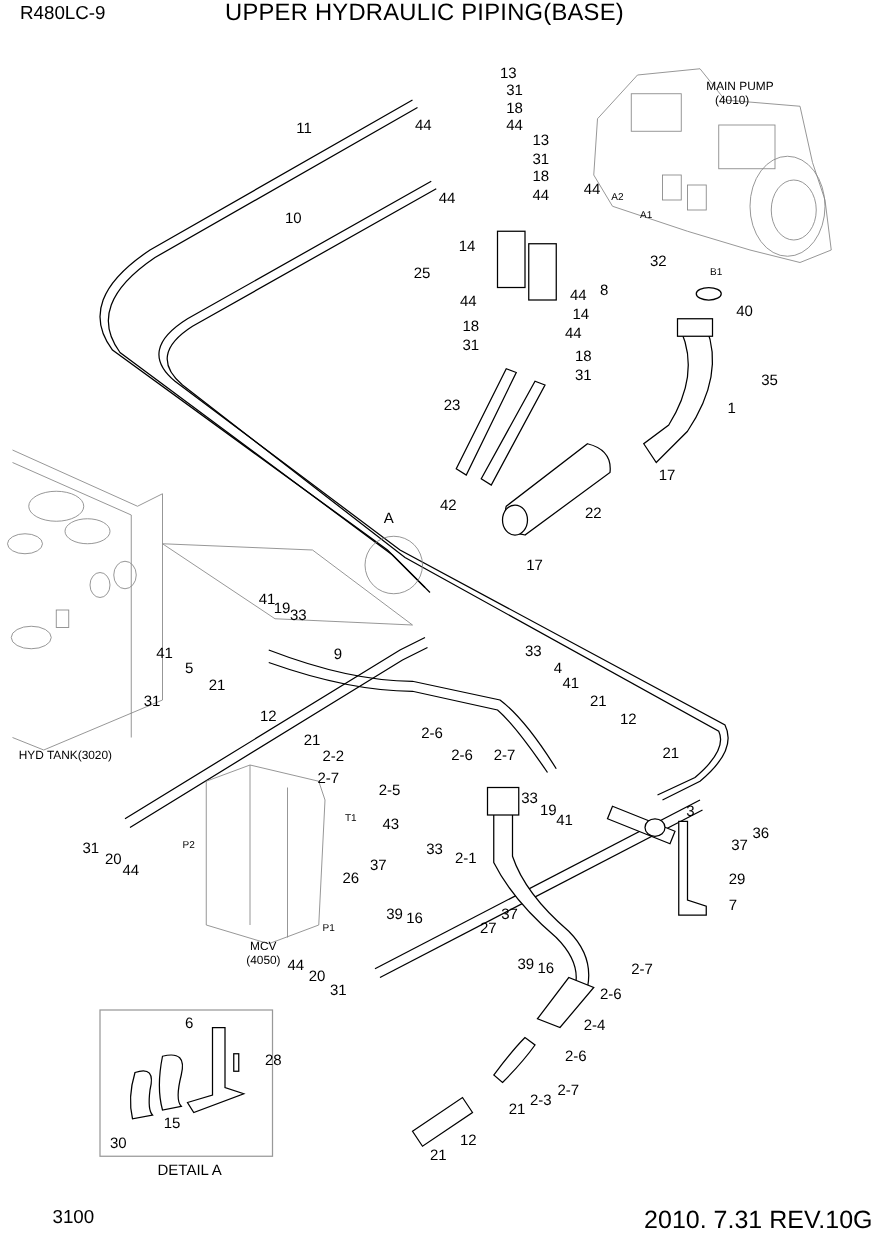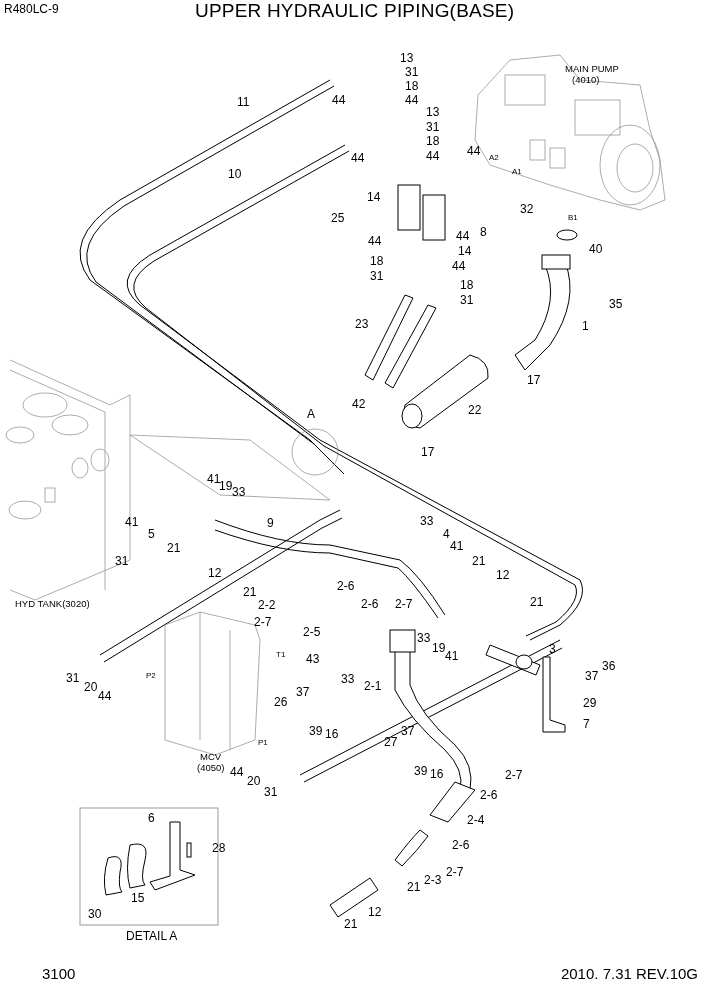--- a/index.html
+++ b/index.html
@@ -1,20 +1,20 @@
 <!DOCTYPE html>
 <html><head>
 <meta charset="utf-8">
 <style>
   html,body{margin:0;padding:0;background:#fff;}
   body{width:702px;height:992px;position:relative;overflow:hidden;font-family:"Liberation Sans",sans-serif;color:#000;}
-  .hdr-model{position:absolute;left:4px;top:2px;font-size:12px;}
-  .hdr-title{position:absolute;left:180px;top:0px;font-size:19px;letter-spacing:0.2px;margin-left:15px;}
+  .hdr-model{position:absolute;left:16px;top:2px;font-size:15px;}
+  .hdr-title{position:absolute;left:180px;top:0px;font-size:19px;letter-spacing:0.2px;}
   .ftr-page{position:absolute;left:0;top:965px;font-size:15px;padding-left:42px;}
-  .ftr-rev{position:absolute;right:4px;top:965px;font-size:15px;}
+  .ftr-rev{position:absolute;right:4px;top:965px;font-size:20px;}
   svg#diagram{position:absolute;left:0;top:0;}
   .lbl{font-family:"Liberation Sans",sans-serif;font-size:12px;fill:#000;}
   .lbl-small{font-family:"Liberation Sans",sans-serif;font-size:8px;fill:#000;}
   .lbl-name{font-family:"Liberation Sans",sans-serif;font-size:9.5px;fill:#000;}
   .ln{stroke:#000;stroke-width:1;fill:none;}
   .ghost{stroke:#888;stroke-width:0.7;fill:none;}
   .part{stroke:#000;stroke-width:1;fill:#fff;}
   .detail-box{stroke:#999;stroke-width:1;fill:none;}
 </style>
 </head>

